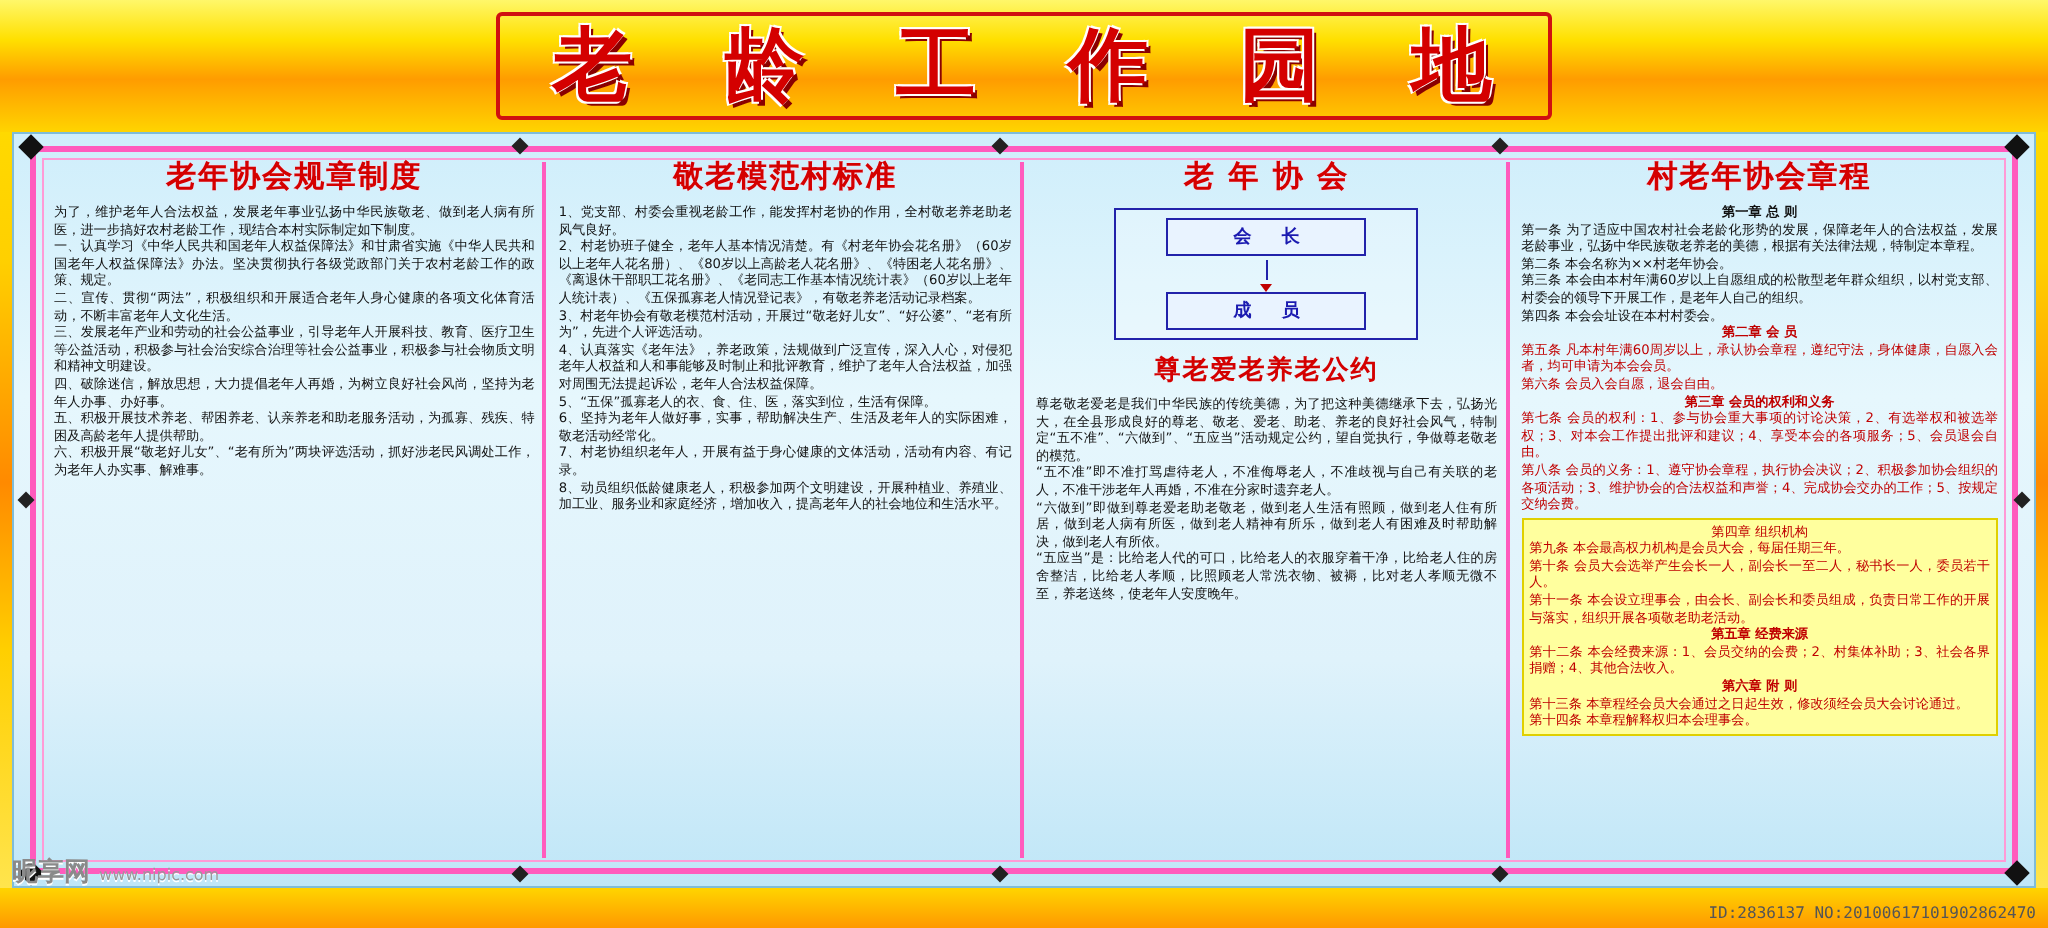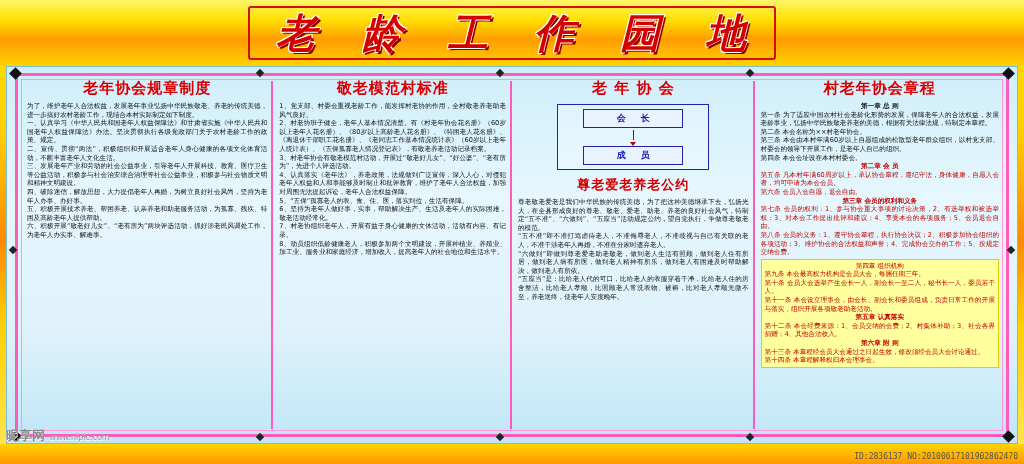--- a/index.html
+++ b/index.html
@@ -18,21 +18,20 @@
   .title-bar{
     position:absolute;left:0;top:0;width:1024px;height:66px;
     background:linear-gradient(180deg,#fff76a 0%,#ffe000 30%,#ff9c00 60%,#ffd400 100%);
     display:flex;align-items:center;justify-content:center;
   }
   .title-frame{
     border:2px solid #d01010;
     padding:1px 12px;
     border-radius:3px;
     background:transparent;
-    font-style:italic;
   }
   .title-text{
     font-family:"DejaVu Serif","Liberation Serif",serif;
     font-weight:bold;
     font-size:40px;
     letter-spacing:16px;
     color:#d40000;
     text-shadow:
       -1px -1px 0 #fff, 1px -1px 0 #fff, -1px 1px 0 #fff, 2px 2px 0 #8a0000;
     white-space:nowrap;
@@ -182,21 +181,21 @@
     <div class="dia small" style="left:250px;bottom:3px;"></div>
     <div class="dia small" style="left:490px;bottom:3px;"></div>
     <div class="dia small" style="left:740px;bottom:3px;"></div>
     <div class="dia small" style="left:3px;top:180px;"></div>
     <div class="dia small" style="right:3px;top:180px;"></div>
 
     <div class="cols">
 
       <div class="col c1">
         <div class="chead">老年协会规章制度</div>
-        <div class="body-text">为了，维护老年人合法权益，发展老年事业弘扬中华民族敬老、养老的传统美德，进一步搞好农村老龄工作，现结合本村实际制定如下制度。</div>
+        <div class="body-text">为了，维护老年人合法权益，发展老年事业弘扬中华民族敬老、做到老人病有所医，进一步搞好农村老龄工作，现结合本村实际制定如下制度。</div>
         <div class="body-text">一、认真学习《中华人民共和国老年人权益保障法》和甘肃省实施《中华人民共和国老年人权益保障法》办法。坚决贯彻执行各级党政部门关于农村老龄工作的政策、规定。</div>
         <div class="body-text">二、宣传、贯彻“两法”，积极组织和开展适合老年人身心健康的各项文化体育活动，不断丰富老年人文化生活。</div>
         <div class="body-text">三、发展老年产业和劳动的社会公益事业，引导老年人开展科技、教育、医疗卫生等公益活动，积极参与社会治安综合治理等社会公益事业，积极参与社会物质文明和精神文明建设。</div>
         <div class="body-text">四、破除迷信，解放思想，大力提倡老年人再婚，为树立良好社会风尚，坚持为老年人办事、办好事。</div>
         <div class="body-text">五、积极开展技术养老、帮困养老、认亲养老和助老服务活动，为孤寡、残疾、特困及高龄老年人提供帮助。</div>
         <div class="body-text">六、积极开展“敬老好儿女”、“老有所为”两块评选活动，抓好涉老民风调处工作，为老年人办实事、解难事。</div>
         <div class="vdiv" style="right:0;"></div>
       </div>
 
       <div class="col c2">
@@ -246,21 +245,21 @@
 
         <div class="body-text" style="text-align:center;font-weight:bold;color:#c00000;">第三章 会员的权利和义务</div>
         <div class="body-text red">第七条 会员的权利：1、参与协会重大事项的讨论决策，2、有选举权和被选举权；3、对本会工作提出批评和建议；4、享受本会的各项服务；5、会员退会自由。
 第八条 会员的义务：1、遵守协会章程，执行协会决议；2、积极参加协会组织的各项活动；3、维护协会的合法权益和声誉；4、完成协会交办的工作；5、按规定交纳会费。</div>
 
         <div class="yellowblock">
           <div class="body-text" style="text-align:center;font-weight:normal;color:#c00000;">第四章 组织机构</div>
           <div class="body-text red">第九条 本会最高权力机构是会员大会，每届任期三年。
 第十条 会员大会选举产生会长一人，副会长一至二人，秘书长一人，委员若干人。
 第十一条 本会设立理事会，由会长、副会长和委员组成，负责日常工作的开展与落实，组织开展各项敬老助老活动。</div>
-          <div class="body-text" style="text-align:center;font-weight:bold;color:#c00000;">第五章 认真落实</div>
+          <div class="body-text" style="text-align:center;font-weight:bold;color:#c00000;">第五章 经费来源</div>
           <div class="body-text red">第十二条 本会经费来源：1、会员交纳的会费；2、村集体补助；3、社会各界捐赠；4、其他合法收入。</div>
           <div class="body-text" style="text-align:center;font-weight:bold;color:#c00000;">第六章 附 则</div>
           <div class="body-text red">第十三条 本章程经会员大会通过之日起生效，修改须经会员大会讨论通过。
 第十四条 本章程解释权归本会理事会。</div>
         </div>
       </div>
 
     </div>
   </div>
 

